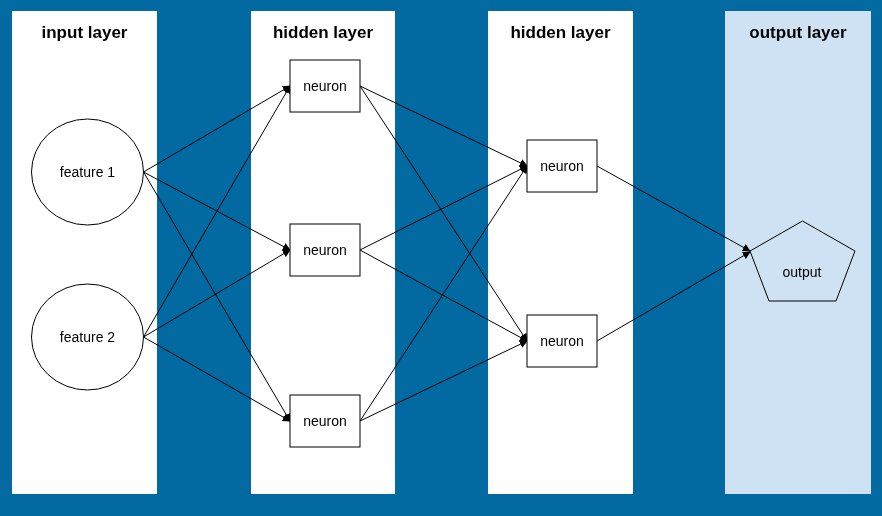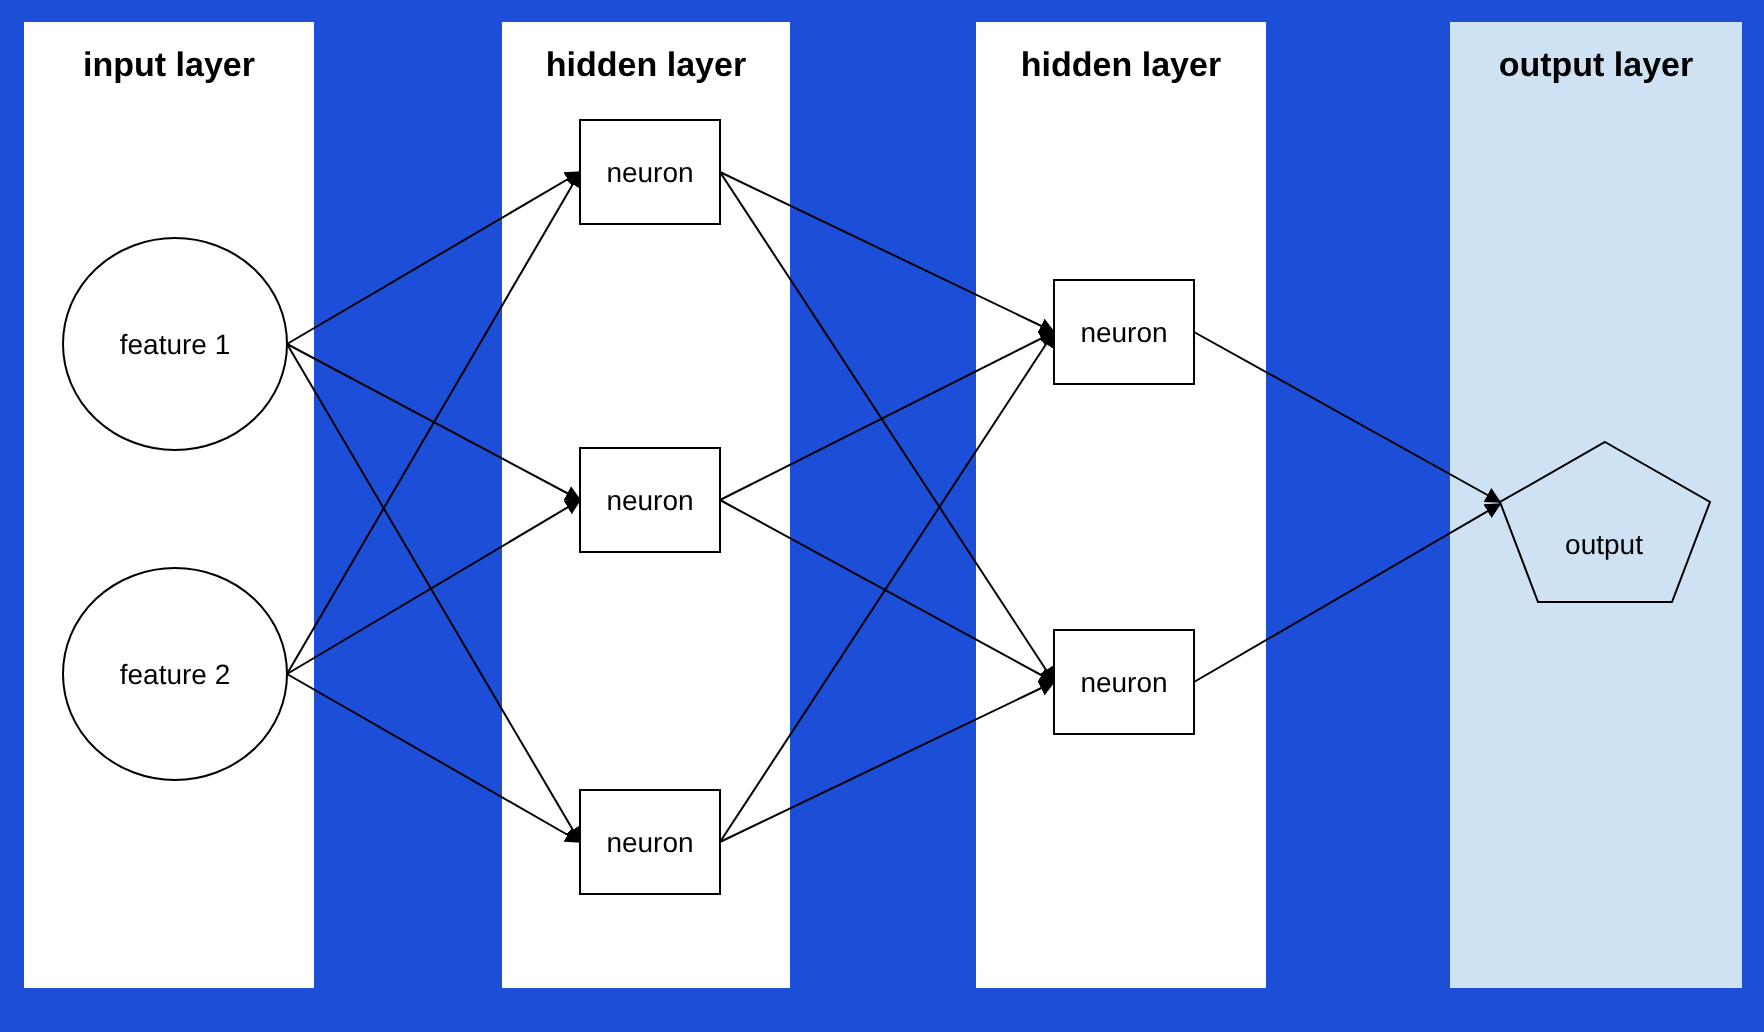--- a/index.html
+++ b/index.html
@@ -4,21 +4,21 @@
 <style>
   html, body {
     margin: 0;
     padding: 0;
     background: #000000;
   }
   .stage {
     position: relative;
     width: 882px;
     height: 516px;
-    background: #1d4ed8;
+    background: #0369a1;
     overflow: hidden;
   }
   svg { display: block; }
   .panel { stroke: none; }
   .layer-title {
     font-family: "Liberation Sans", sans-serif;
     font-size: 17px;
     font-weight: bold;
     fill: #000000;
     text-anchor: middle;

